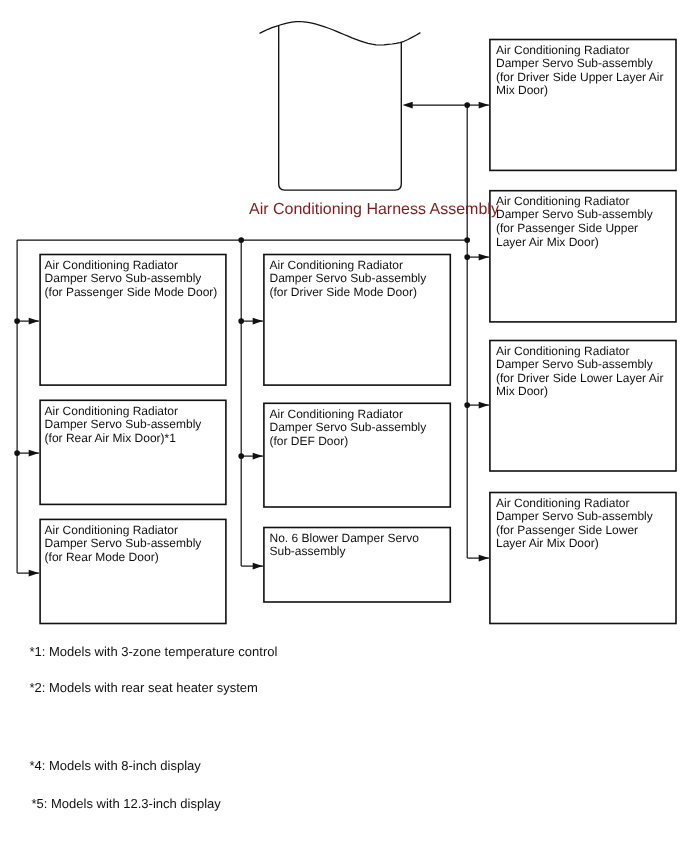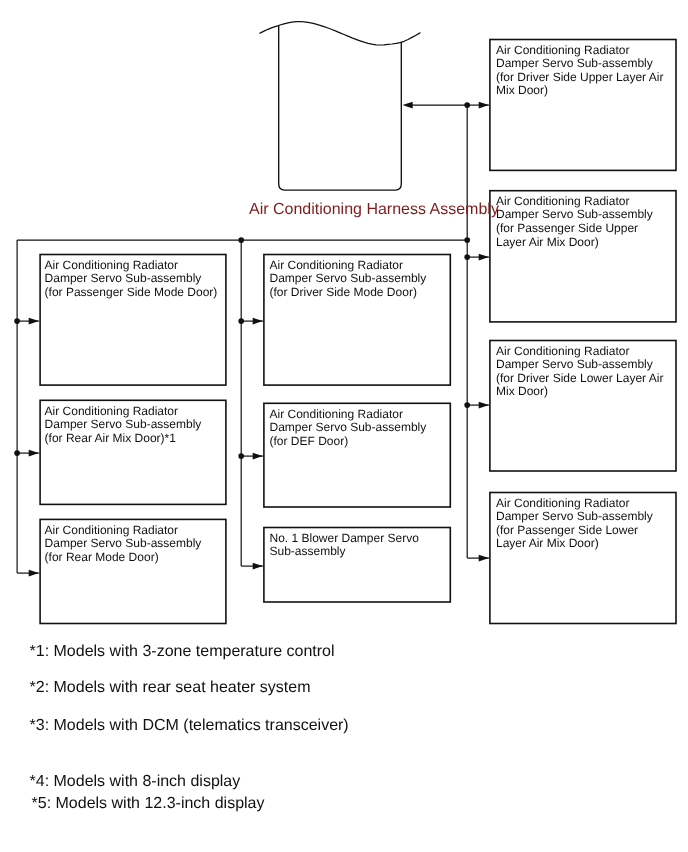--- a/index.html
+++ b/index.html
@@ -4,21 +4,21 @@
 <title>Air Conditioning System Wiring Diagram</title>
 <style>
   html,body{margin:0;padding:0;background:#ffffff;}
   body{width:688px;height:852px;overflow:hidden;
        font-family:"Liberation Sans",sans-serif;
        -webkit-font-smoothing:antialiased;text-rendering:geometricPrecision;}
   #stage{position:relative;width:688px;height:852px;background:#ffffff;}
   svg#wires{position:absolute;left:0;top:0;width:688px;height:852px;}
   .boxlabel{position:absolute;font-family:"Liberation Sans",sans-serif;font-size:12px;
             line-height:13.6px;color:#111111;white-space:pre;}
-  .note{position:absolute;font-family:"Liberation Sans",sans-serif;font-size:16px;
+  .note{position:absolute;font-family:"Liberation Sans",sans-serif;font-size:13px;
         line-height:13.6px;color:#111111;white-space:pre;}
   .caption{position:absolute;font-family:"Liberation Sans",sans-serif;font-size:16px;
            line-height:13.6px;color:#7f1d1d;white-space:pre;}
 </style>
 </head>
 <body>
 
 <div id="stage">
 
   <svg id="wires" viewBox="0 0 688 852">
@@ -87,21 +87,21 @@
   <div class="boxlabel" style="left: 44.6px; top: 523.6px;">Air Conditioning Radiator
 Damper Servo Sub-assembly
 (for Rear Mode Door)</div>
 
   <div class="boxlabel" style="left: 269.5px; top: 258.7px;">Air Conditioning Radiator
 Damper Servo Sub-assembly
 (for Driver Side Mode Door)</div>
   <div class="boxlabel" style="left: 269.5px; top: 407.5px;">Air Conditioning Radiator
 Damper Servo Sub-assembly
 (for DEF Door)</div>
-  <div class="boxlabel" style="left: 269.5px; top: 531.7px;">No. 1 Blower Damper Servo
+  <div class="boxlabel" style="left: 269.5px; top: 531.7px;">No. 6 Blower Damper Servo
 Sub-assembly</div>
 
   <div class="boxlabel" style="left: 496px; top: 43.7px;">Air Conditioning Radiator
 Damper Servo Sub-assembly
 (for Driver Side Upper Layer Air
 Mix Door)</div>
   <div class="boxlabel" style="left: 496px; top: 194.9px;">Air Conditioning Radiator
 Damper Servo Sub-assembly
 (for Passenger Side Upper
 Layer Air Mix Door)</div>
@@ -111,17 +111,16 @@
 Mix Door)</div>
   <div class="boxlabel" style="left: 496px; top: 496.7px;">Air Conditioning Radiator
 Damper Servo Sub-assembly
 (for Passenger Side Lower
 Layer Air Mix Door)</div>
 
   <div class="caption" id="harness-caption" style="left: 249px; top: 203px;">Air Conditioning Harness Assembly</div>
 
   <div class="note" style="left: 29.5px; top: 645.2px;">*1: Models with 3-zone temperature control</div>
   <div class="note" style="left: 29.5px; top: 681px; text-align: center;">*2: Models with rear seat heater system</div>
-  <div class="note" style="left: 29.5px; top: 719.3px;">*3: Models with DCM (telematics transceiver)</div>
-  <div class="note" style="left: 29.5px; top: 759px; margin-top: 16px;">*4: Models with 8-inch display</div>
+  <div class="note" style="left: 29.5px; top: 759px;">*4: Models with 8-inch display</div>
   <div class="note" style="left: 31.5px; top: 797.4px;">*5: Models with 12.3-inch display</div>
 
 </div>
 
 </body></html>

